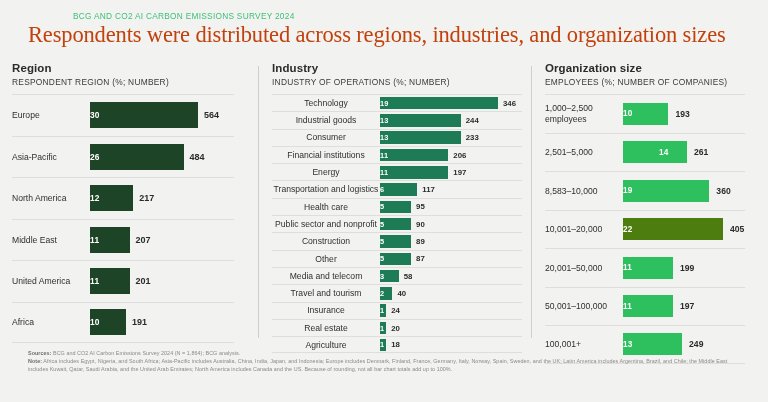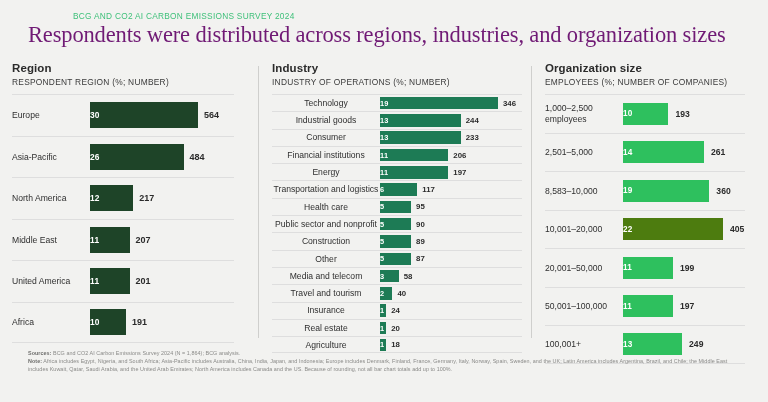--- a/index.html
+++ b/index.html
@@ -33,21 +33,21 @@
     margin-left: 44px;
   }
 
   .headline {
     position: absolute;
     left: 28px;
     top: 22px;
     font-family: "Liberation Serif", serif;
     font-size: 22.5px;
     font-weight: normal;
-    color: #701a75;
+    color: #c2410c;
     letter-spacing: -0.15px;
     white-space: nowrap;
   }
 
   
   .columns {
     position: absolute;
     left: 0;
     top: 62px;
     width: 768px;
@@ -398,21 +398,21 @@
             <div class="bar-area">
               <div class="bar" style="background: rgb(46, 192, 94); width: 45.4545px;">
                 <span class="bar-pct">10</span>
               </div>
               <span class="bar-num">193</span>
             </div>
           </div>
           <div class="row">
             <div class="row-label">2,501–5,000</div>
             <div class="bar-area">
-              <div class="bar" style="background: rgb(46, 192, 94); width: 81px;">
+              <div class="bar" style="background: rgb(46, 192, 94); width: 64px; padding-left: 36px;">
                 <span class="bar-pct">14</span>
               </div>
               <span class="bar-num">261</span>
             </div>
           </div>
           <div class="row">
             <div class="row-label">8,583–10,000</div>
             <div class="bar-area">
               <div class="bar" style="background: rgb(46, 192, 94); width: 86.3636px;">
                 <span class="bar-pct">19</span>

